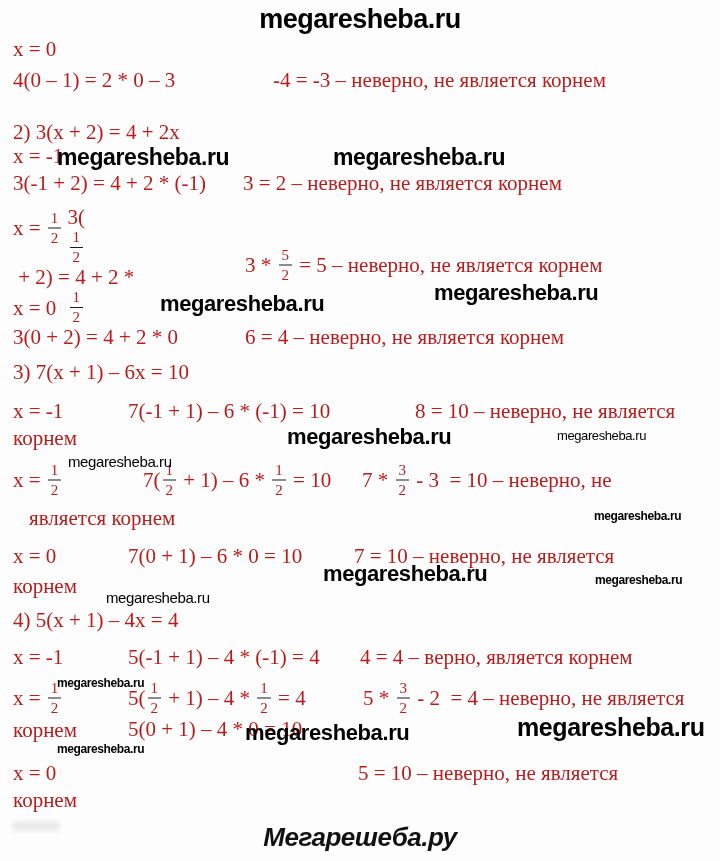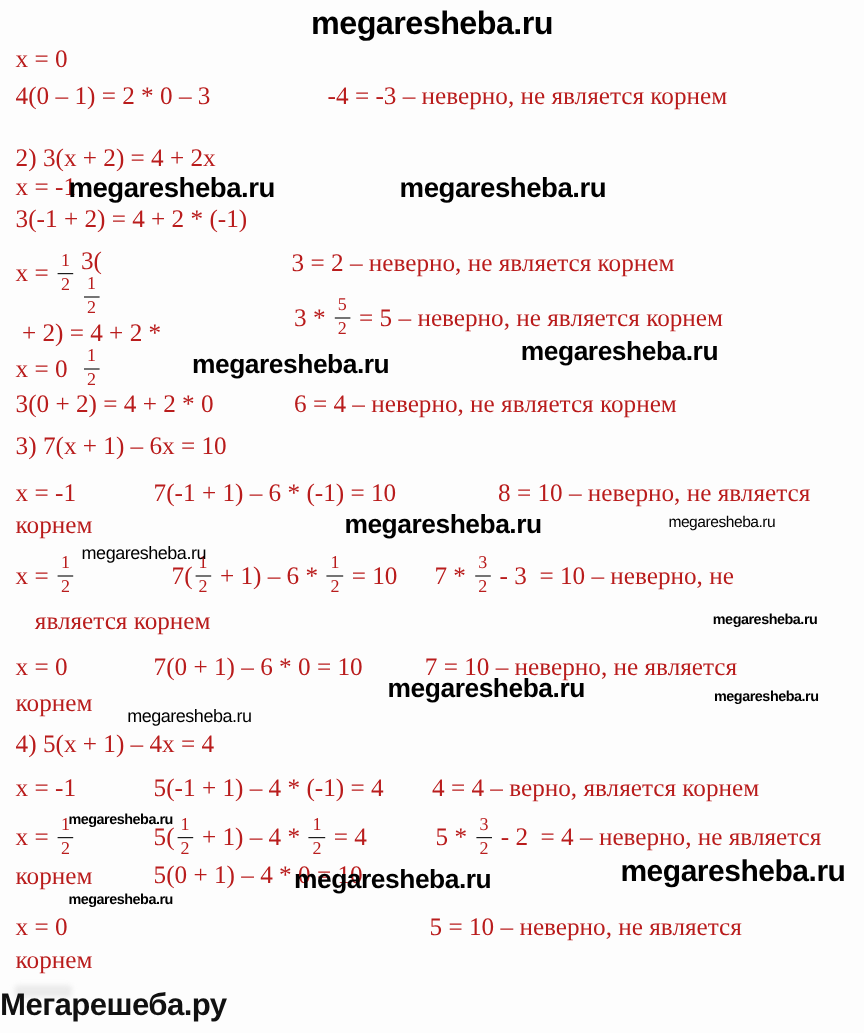--- a/index.html
+++ b/index.html
@@ -7,23 +7,23 @@
     width:720px;height:861px;position:relative;overflow:hidden;
     background:#fdfdfd;
     font-family:"Liberation Serif", serif;
   }
   .page-title{
     position:absolute;left:0;top:4px;width:720px;text-align:center;
     font-family:"Liberation Sans", sans-serif;
     font-weight:bold;font-size:27px;color:#000;letter-spacing:-0.5px;
   }
   .page-footer{
-    position:absolute;left:0;top:822px;width:720px;text-align:left;
+    position:absolute;left:0;top:822px;width:720px;text-align:center;
     font-family:"Liberation Sans", sans-serif;
-    font-weight:bold;font-size:26px;color:#111;letter-spacing:-0.5px;
+    font-weight:bold;font-size:26px;color:#111;letter-spacing:-0.5px;font-style:italic;
   }
   .math-part{
     position:absolute;transform:translateY(-50%);
     display:inline-flex;align-items:center;
     white-space:pre;font-size:21px;color:#b91c1c;
   }
   .frac{
     display:inline-flex;flex-direction:column;align-items:center;
     font-size:15px;line-height:1;margin:0 2px;vertical-align:middle;
   }
@@ -44,21 +44,21 @@
 
 <div class="page-title">megaresheba.ru</div>
 
 <div id="math-layer">
     <span class="math-part" style="left: 13px; top: 49px;">x = 0</span>
     <span class="math-part" style="left: 13px; top: 80px;">4(0 – 1) = 2 * 0 – 3</span>
     <span class="math-part" style="left: 250px; top: 80px; margin-left: 23px;">-4 = -3 – неверно, не является корнем</span>
     <span class="math-part" style="left: 13px; top: 120px; margin-top: 12px;">2) 3(x + 2) = 4 + 2x</span>
     <span class="math-part" style="left: 13px; top: 156px;">x = -1</span>
     <span class="math-part" style="left: 13px; top: 183px;">3(-1 + 2) = 4 + 2 * (-1)</span>
-    <span class="math-part" style="left: 243px; top: 183px; margin-top: 36px;">3 = 2 – неверно, не является корнем</span>
+    <span class="math-part" style="left: 243px; top: 183px;">3 = 2 – неверно, не является корнем</span>
     <span class="math-part" style="left: 13px; top: 228px;">x = <span class="frac"><span class="fnum">1</span><span class="fden">2</span></span></span>
     <span class="math-part" style="left: 13px; top: 265px; flex-direction: column;">3(<span class="frac"><span class="fnum">1</span><span class="fden">2</span></span> + 2) = 4 + 2 * <span class="frac"><span class="fnum">1</span><span class="fden">2</span></span></span>
     <span class="math-part" style="left: 245px; top: 265px;">3 * <span class="frac"><span class="fnum">5</span><span class="fden">2</span></span> = 5 – неверно, не является корнем</span>
     <span class="math-part" style="left: 13px; top: 308px;">x = 0</span>
     <span class="math-part" style="left: 13px; top: 337px;">3(0 + 2) = 4 + 2 * 0</span>
     <span class="math-part" style="left: 245px; top: 337px;">6 = 4 – неверно, не является корнем</span>
     <span class="math-part" style="left: 13px; top: 372px;">3) 7(x + 1) – 6x = 10</span>
     <span class="math-part" style="left: 13px; top: 411px;">x = -1</span>
     <span class="math-part" style="left: 128px; top: 411px;">7(-1 + 1) – 6 * (-1) = 10</span>
     <span class="math-part" style="left: 415px; top: 411px;">8 = 10 – неверно, не является</span>

